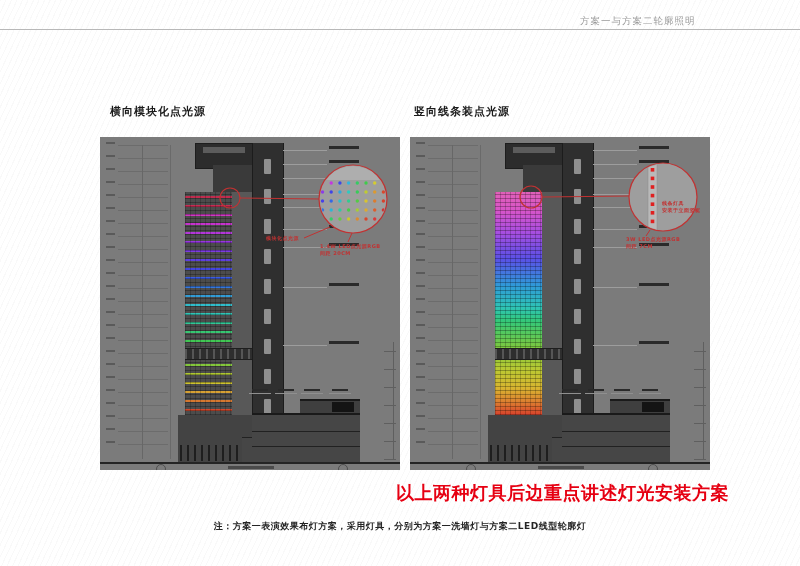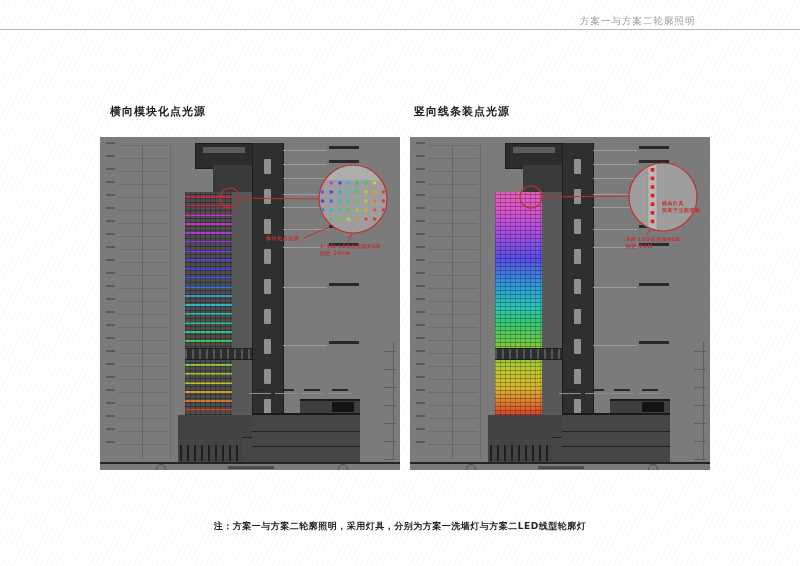--- a/index.html
+++ b/index.html
@@ -417,14 +417,15 @@
     <div class="redtext" style="left:252px;top:63px;">
       <div>线条灯具</div>
       <div>安装于立面竖梃</div>
     </div>
     <div class="redtext" style="left:216px;top:99px;">
       <div>3W LED点光源RGB</div>
       <div>间距 7CM</div>
     </div>
   </div>
 
-  <div class="abs note">注：方案一与方案二轮廓照明，采用灯具，分别为方案一洗墙灯与方案二LED线型轮廓灯</div>
+  <div class="abs statement">以上两种灯具后边重点讲述灯光安装方案</div>
+  <div class="abs note">注：方案一表演效果布灯方案，采用灯具，分别为方案一洗墙灯与方案二LED线型轮廓灯</div>
 </div>
 
 </body></html>

